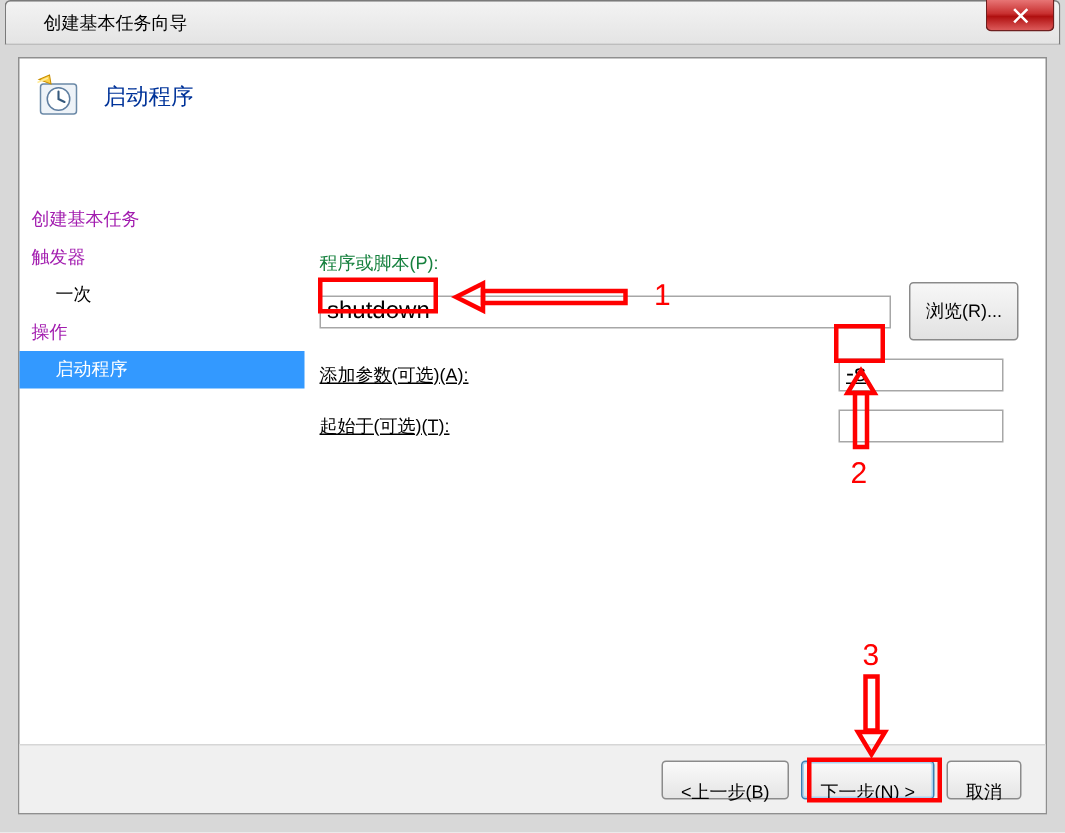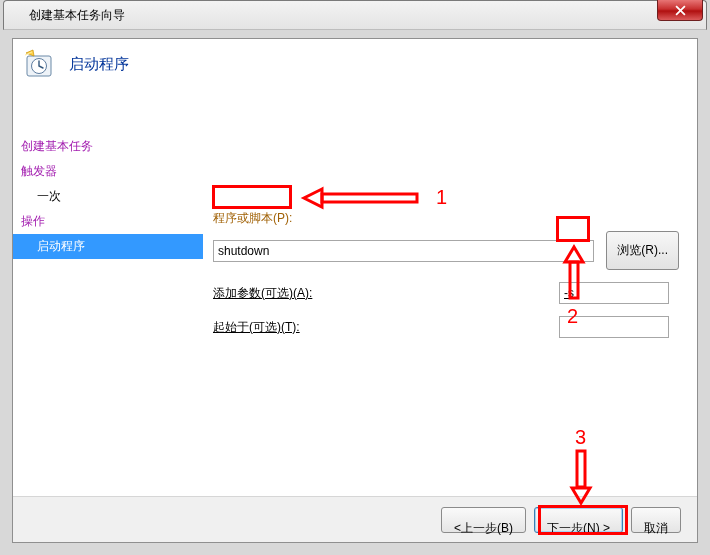--- a/index.html
+++ b/index.html
@@ -31,25 +31,25 @@
   .clock-icon { width:32px; height:32px; position:relative; }
   .page-title { font-size:15px; color:#003399; margin-left:14px; }
 
   .sidebar { position:absolute; left:0; top:95px; width:190px; font-size:12px; }
   .sb-item { padding:4px 0 4px 8px; color:#a21caf; }
   .sb-indent { padding:4px 0 4px 24px; color:#000000; }
   .sb-sel { background:#3399ff; color:#fff; padding:4px 0 4px 24px; }
 
   .form { position:absolute; left:200px; top:128px; right:18px; font-size:12px; }
   .row { margin-bottom:12px; }
-  .lbl { color:#a16207; margin-bottom:4px; display:block;margin-top:43px; }
+  .lbl { color:#15803d; margin-bottom:4px; display:block; }
   .field-line { display:flex; align-items:center; }
   .txt {
     height:22px; border:1px solid #a7a7a7; background:#fff; padding:2px 4px;
-    font-size:12px; line-height:16px;
+    font-size:16px; line-height:16px;
   }
   .txt-wide { flex:1; margin-right:12px; }
   .txt-small { width:110px; }
   .browse-btn {
     height:39px; padding:0 10px; background:linear-gradient(#f7f7f7,#e2e2e2);
     border:1px solid #8a8a8a; border-radius:3px; font-size:12px;
   }
   .inline-row { display:flex; align-items:center;text-decoration:underline; }
   .lbl-inline { width:346px; }
   .txt-args-pos { margin-left:0; }

